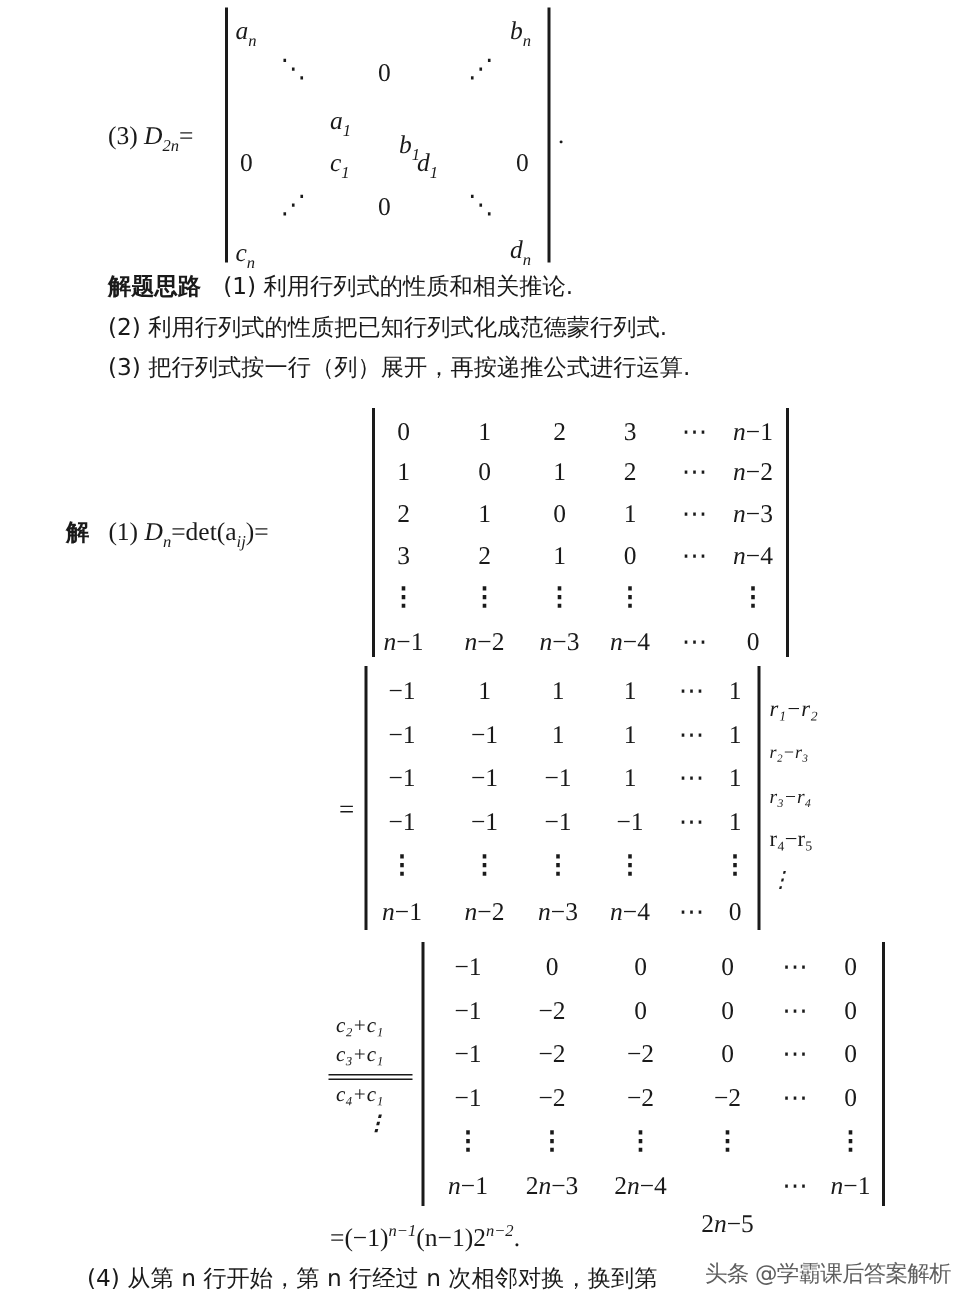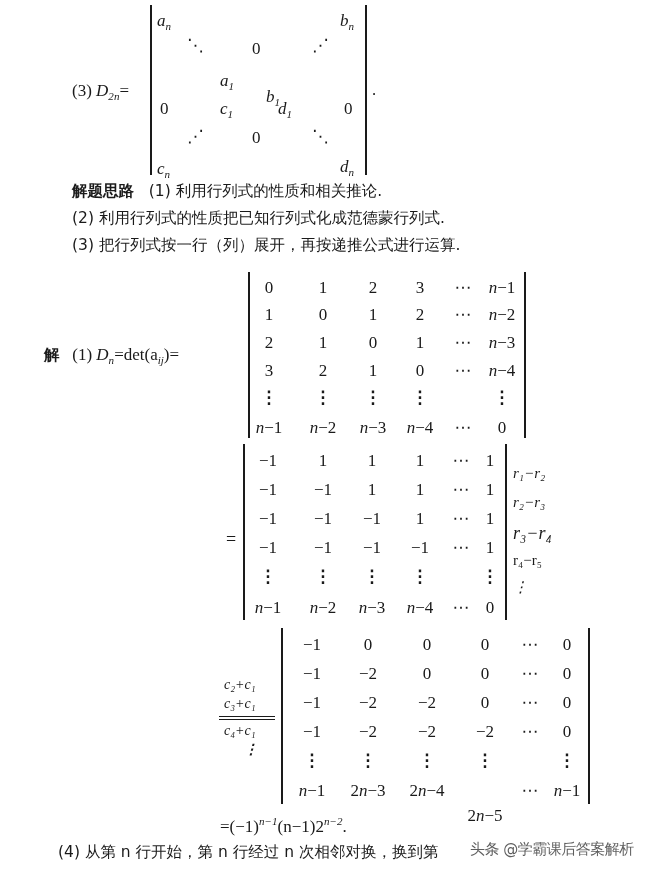--- a/index.html
+++ b/index.html
@@ -149,22 +149,22 @@
       <div class="cell" style="left: 460px; width: 60px; top: 568px; font-weight: bold;">⋮</div>
       <div class="cell" style="left: 238px; width: 60px; top: 599px; font-style: normal;"><i>n</i>−1</div>
       <div class="cell" style="left: 293px; width: 60px; top: 599px; font-style: normal;"><i>n</i>−2</div>
       <div class="cell" style="left: 342px; width: 60px; top: 599px; font-style: normal;"><i>n</i>−3</div>
       <div class="cell" style="left: 390px; width: 60px; top: 599px; font-style: normal;"><i>n</i>−4</div>
       <div class="cell" style="left: 431px; width: 60px; top: 599px;">⋯</div>
       <div class="cell" style="left: 460px; width: 60px; top: 599px;">0</div>
     </div>
   <div id="rowops">
       <div class="txt" style="left: 513px; top: 466px; font-style: italic; font-size: 15px;">r₁−r₂</div>
-      <div class="txt" style="left: 513px; top: 495px; font-style: italic; font-size: 15px;">r₂−r₃</div>
-      <div class="txt" style="left: 513px; top: 524px; font-style: italic; font-size: 18px;">r₃−r₄</div>
+      <div class="txt" style="left: 513px; top: 495px; font-style: italic; font-size: 12px;">r₂−r₃</div>
+      <div class="txt" style="left: 513px; top: 524px; font-style: italic; font-size: 13px;">r₃−r₄</div>
       <div class="txt" style="left: 513px; top: 553px; font-size: 15px;">r₄−r₅</div>
       <div class="txt" style="left: 513px; top: 580px; font-style: italic; font-size: 15px;">⋮</div>
     </div>
 
   <div id="colops">
       <div class="txt" style="left: 224px; top: 678px; font-style: italic; font-size: 14px;">c₂+c₁</div>
       <div class="txt" style="left: 224px; top: 697px; font-style: italic; font-size: 14px;">c₃+c₁</div>
       <div class="txt" style="left: 224px; top: 724px; font-style: italic; font-size: 14px;">c₄+c₁</div>
       <div class="txt" style="left: 244px; top: 743px; font-style: italic; font-size: 14px; font-weight: bold;">⋮</div>
     </div>

